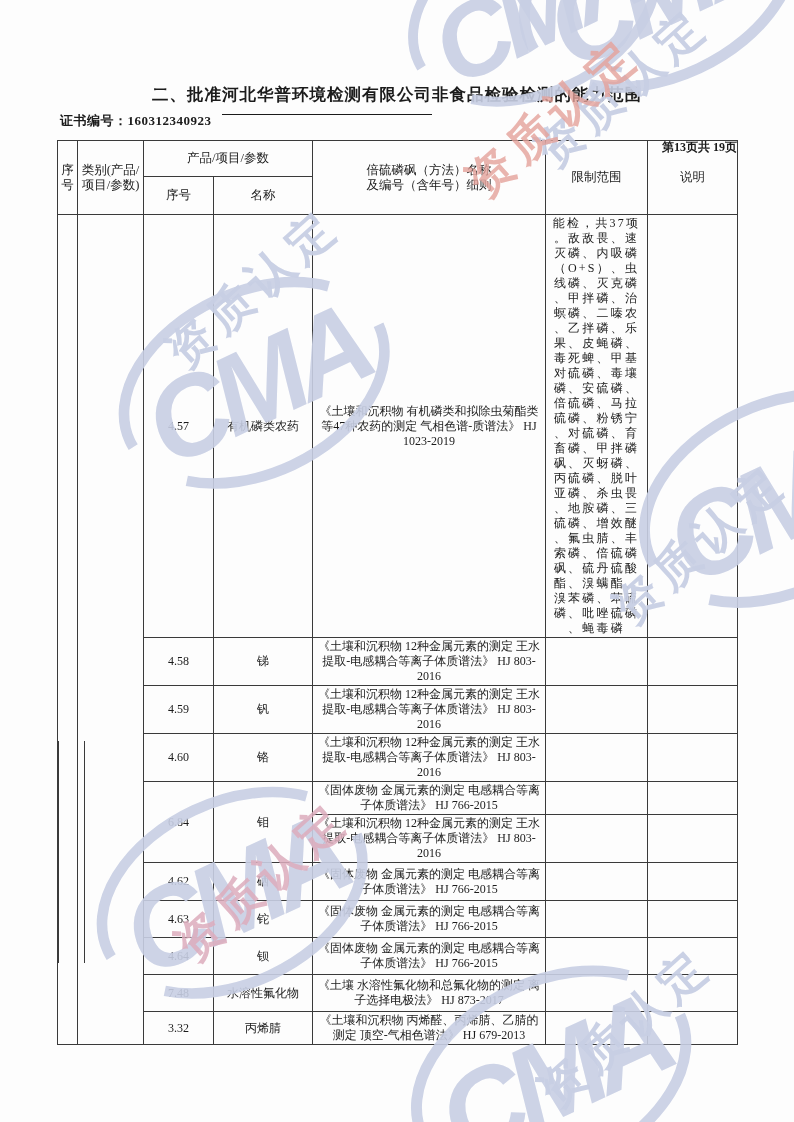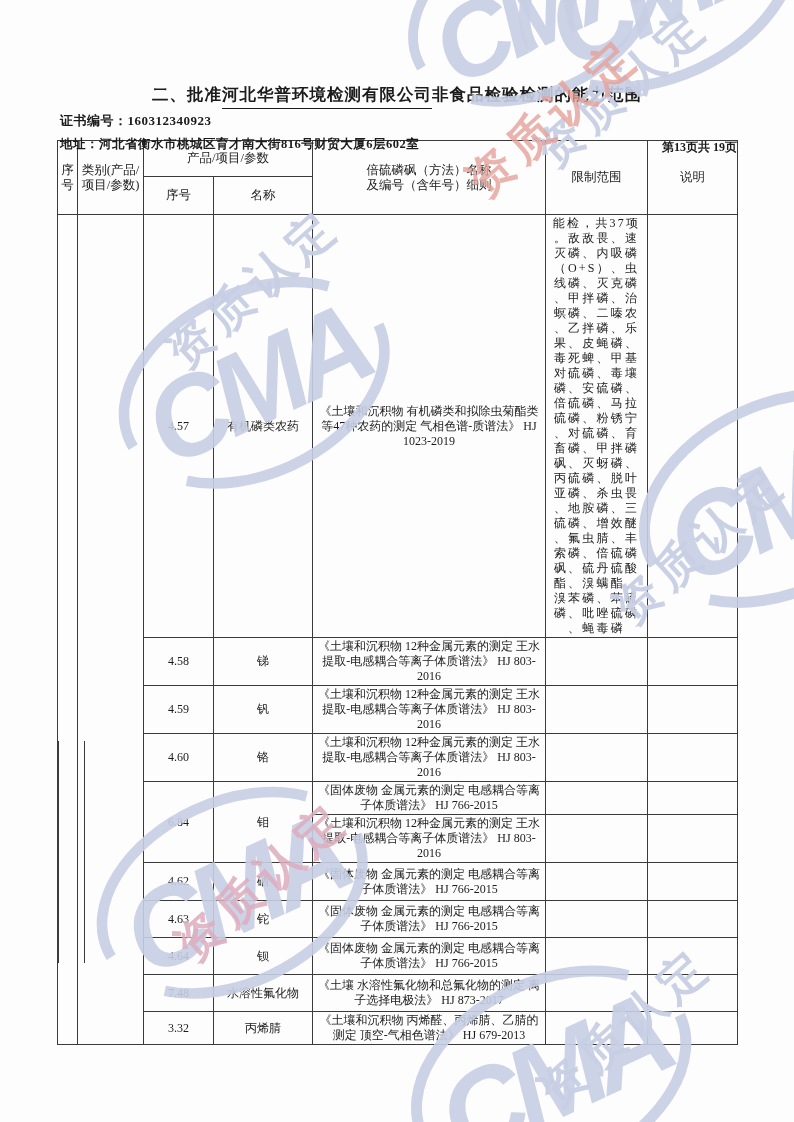--- a/index.html
+++ b/index.html
@@ -7,21 +7,21 @@
     position:relative; width:794px; height:1122px;
     background:#fdfdfd; overflow:hidden;
     font-family:"Liberation Serif", serif; color:#1b1b1b;
   }
   
   .title {
     position:absolute; left:0; top:84px; width:794px;
     text-align:center; font-size:16.5px; font-weight:bold; letter-spacing:1px;
     z-index:3;
   }
-  .title .company { border-bottom:1.5px solid #1b1b1b; padding-bottom:4px; }
+  .title .company { border-bottom:1.5px solid #1b1b1b; padding-bottom:10px; }
   .cert-line {
     position:absolute; left:60px; top:112px; font-size:13px; font-weight:600;
     letter-spacing:0.5px; z-index:3;
   }
   .addr-line {
     position:absolute; left:60px; top:136px; font-size:12.5px; font-weight:600;
     letter-spacing:0.5px; z-index:3;
   }
   .page-ind {
     position:absolute; right:57px; top:139px; font-size:12px; font-weight:700; z-index:3;
@@ -95,23 +95,20 @@
   <div class="wm wm-txt wm-salmon" style="left:553px; top:118px;">资质认定</div>
   <div class="wm wm-txt wm-blue" style="left:700px; top:545px;">资质认定</div>
   <div class="wm wm-txt wm-pink" style="left:262px; top:882px;">资质认定</div>
   <div class="wm wm-txt wm-blue" style="left:625px; top:1028px;">资质认定</div>
 
   <div class="title">
     <span>二、批准</span><span class="company">河北华普环境检测有限公司</span><span>非食品检验检测的能力范围</span>
   </div>
   <div class="cert-line">
     <span>证书编号：</span><span>160312340923</span>
-  </div>
-  <div class="addr-line">
-    <span>地址：</span><span>河北省衡水市桃城区育才南大街816号财贸大厦6层602室</span>
   </div>
   <div class="page-ind">第13页共 19页</div>
 
   <table class="cap">
     <colgroup>
       <col style="width:20px">
         <col style="width:66px">
         <col style="width:70px">
       <col style="width:99px">
         <col style="width:233px">

